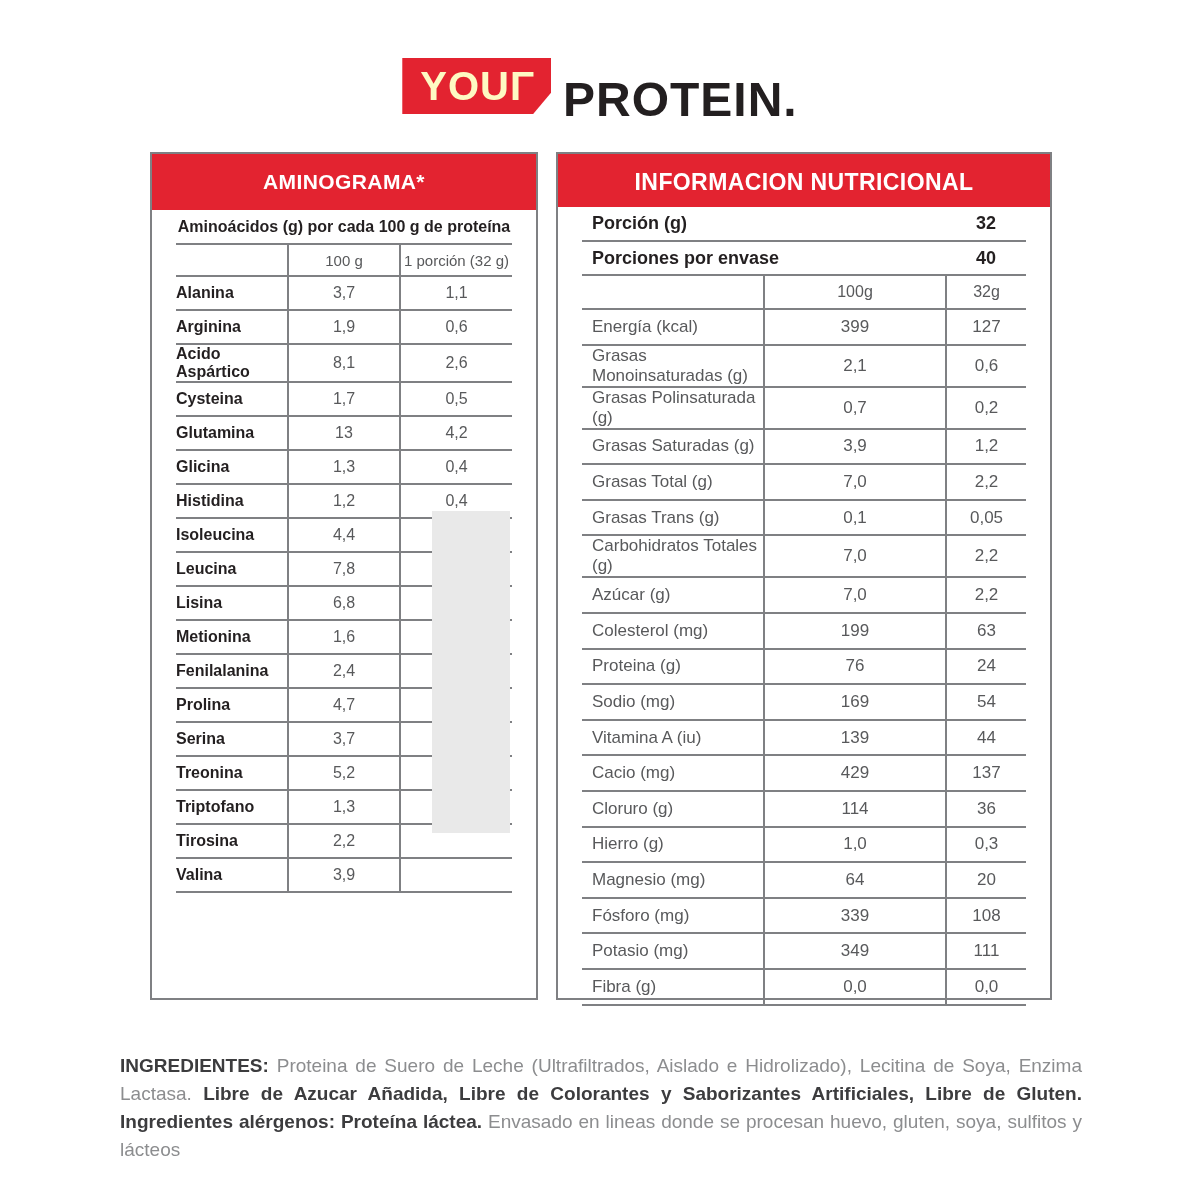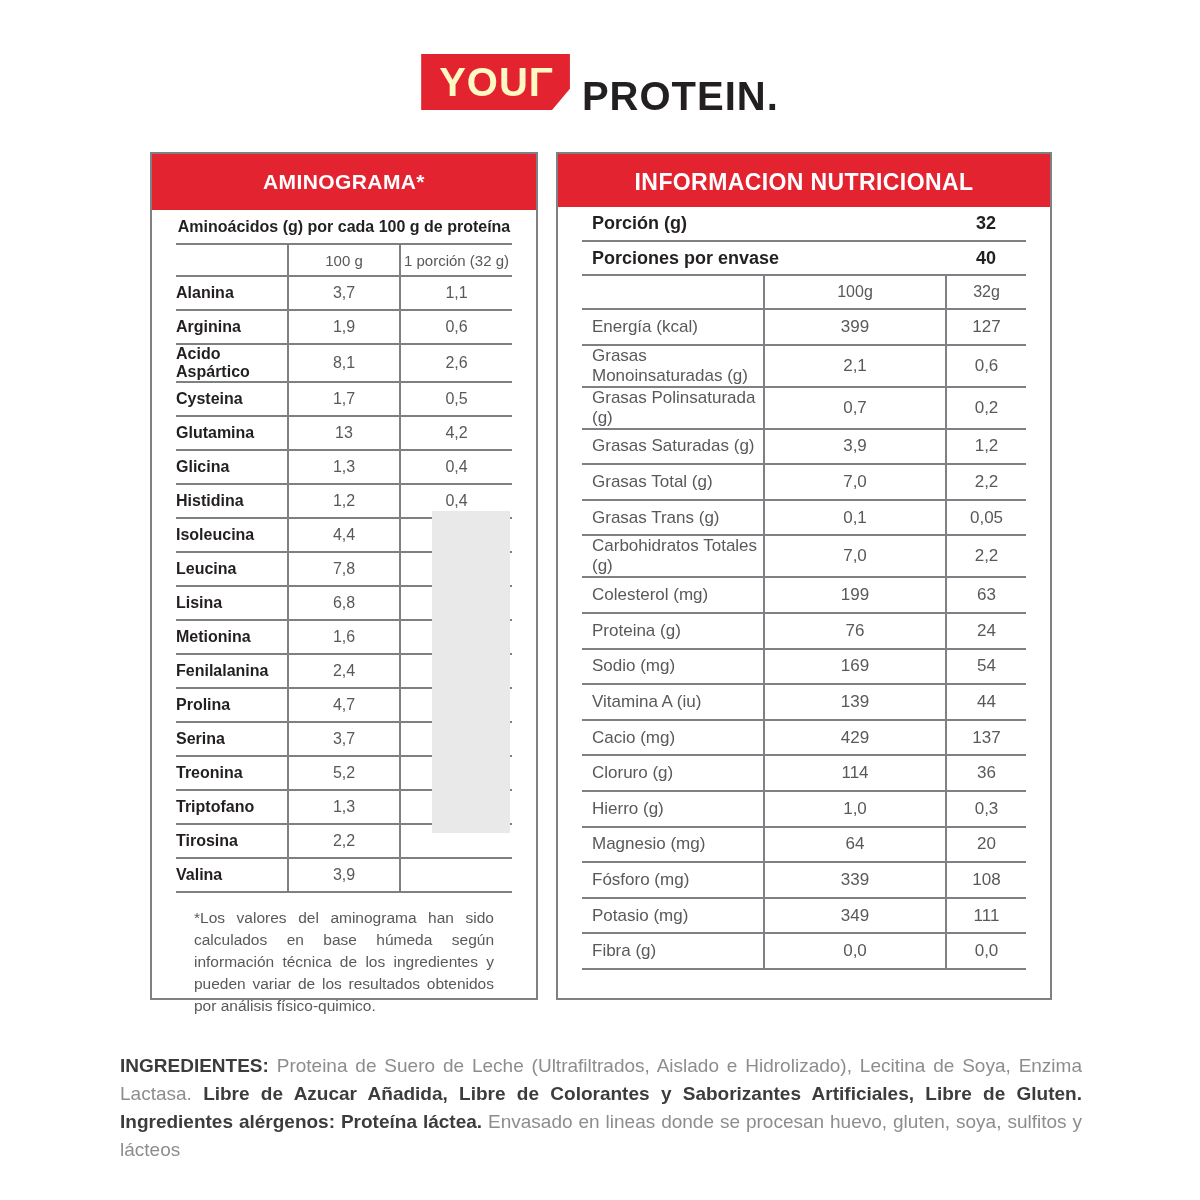--- a/index.html
+++ b/index.html
@@ -39,21 +39,21 @@
   .logo-badge-text {
     color: #fef9c3;
     font-size: 40px;
     font-weight: bold;
     letter-spacing: 1px;
     line-height: 1;
     font-family: "Liberation Sans", sans-serif;
   }
   .logo-word {
     color: #231f20;
-    font-size: 40px;
+    font-size: 48px;
     font-weight: bold;
     letter-spacing: 1px;
     line-height: 1;
     margin-left: 12px;
     margin-top: 28px;
   }
 
   
   .table-card {
     position: absolute;
@@ -275,21 +275,20 @@
               <td class="valCell vline" style="width: 74px;">2,2</td>
               <td class="valCell vline"></td>
             </tr>
             <tr class="amino-row">
               <td class="nameCell" style="width: 172px;">Valina</td>
               <td class="valCell vline" style="width: 74px;">3,9</td>
               <td class="valCell vline"></td>
             </tr>
           </tbody>
       </table>
-      <div class="footnote">*Los valores del aminograma han sido calculados en base húmeda según información técnica de los ingredientes y pueden variar de los resultados obtenidos por análisis físico-quimico.</div>
     </div>
   </div>
 
   <div class="overlay-patch"></div>
 
   <div class="table-card" id="nutrition-table">
     <div class="card-header">INFORMACION NUTRICIONAL</div>
     <div class="card-body">
       <table class="grid">
         <tbody id="nut-tbody">
@@ -335,20 +334,25 @@
               <td class="nameCell" style="width: 300px;">Grasas Trans (g)</td>
               <td class="valCell vline" style="width: 80px;">0,1</td>
               <td class="valCell vline">0,05</td>
             </tr>
             <tr class="nut-row">
               <td class="nameCell" style="width: 300px;">Carbohidratos Totales (g)</td>
               <td class="valCell vline" style="width: 80px;">7,0</td>
               <td class="valCell vline">2,2</td>
             </tr>
             <tr class="nut-row">
+              <td class="nameCell" style="width: 300px;">Azúcar (g)</td>
+              <td class="valCell vline" style="width: 80px;">7,0</td>
+              <td class="valCell vline">2,2</td>
+            </tr>
+            <tr class="nut-row">
               <td class="nameCell" style="width: 300px;">Colesterol (mg)</td>
               <td class="valCell vline" style="width: 80px;">199</td>
               <td class="valCell vline">63</td>
             </tr>
             <tr class="nut-row">
               <td class="nameCell" style="width: 300px;">Proteina (g)</td>
               <td class="valCell vline" style="width: 80px;">76</td>
               <td class="valCell vline">24</td>
             </tr>
             <tr class="nut-row">

